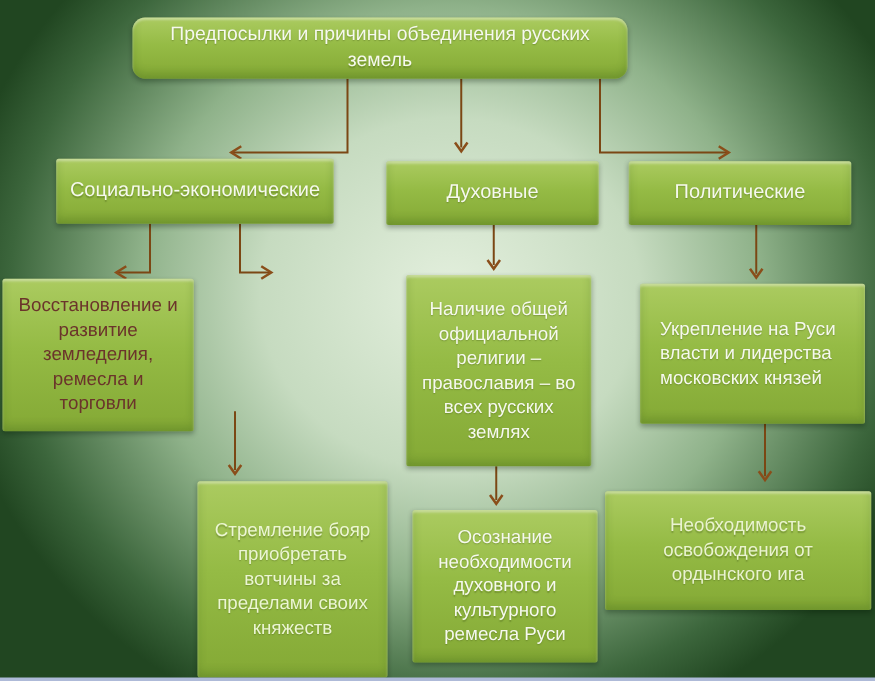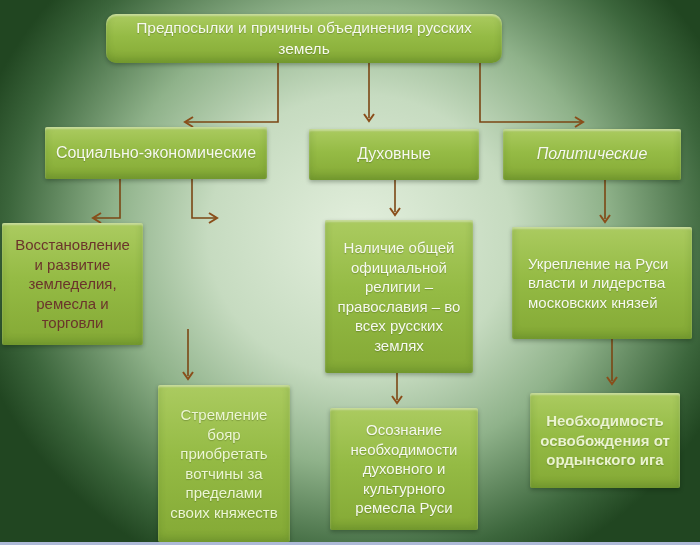--- a/index.html
+++ b/index.html
@@ -30,28 +30,28 @@
       inset 0 2px 2px rgba(255,255,255,.38),
       inset 0 -4px 8px rgba(20,60,10,.20),
       0 2px 4px rgba(0,20,0,.30);
     color:#f6f9ee;
     font-size:15px;line-height:1.3;
     text-shadow:0 1px 1px rgba(60,80,20,.35);
   }
   .b-title{left:106px;top:14px;width:396px;height:49px;border-radius:10px;font-size:15.5px;}
   .b-social{left:45px;top:127px;width:222px;height:52px;font-size:16px;}
   .b-spiritual{left:309px;top:129px;width:170px;height:51px;font-size:16px;}
-  .b-political{left:503px;top:129px;width:178px;height:51px;font-size:16px;font-style:italic;}
-  .b-restoration{left:2px;top:223px;width:141px;height:122px;color:#6b342b;text-shadow:none;}
+  .b-political{left:503px;top:129px;width:178px;height:51px;font-size:16px;}
+  .b-restoration{left:2px;top:223px;width:153px;height:122px;color:#6b342b;text-shadow:none;}
   .b-feudal{left:158px;top:222px;width:147px;height:107px;}
   .b-religion{left:325px;top:220px;width:148px;height:153px;}
   .b-moscow{left:512px;top:227px;width:180px;height:112px;justify-content:flex-start;text-align:left;padding-left:16px;}
-  .b-boyars{left:158px;top:385px;width:132px;height:157px;color:#ecf6d3;}
+  .b-boyars{left:158px;top:385px;width:152px;height:157px;color:#ecf6d3;}
   .b-unity{left:330px;top:408px;width:148px;height:122px;}
-  .b-horde{left:530px;top:393px;width:150px;height:95px;color:#eaf3d0;font-weight:bold;}
+  .b-horde{left:484px;top:393px;width:213px;height:95px;color:#eaf3d0;}
   .conn{stroke:#7b4714;stroke-width:1.6;fill:none;}
   .tip{stroke:#8a4e1a;stroke-width:2;fill:none;}
 </style>
 </head>
 <body>
 
 <div class="slide">
 
   <svg class="connectors" viewBox="0 0 700 545" xmlns="http://www.w3.org/2000/svg">
     <g>

